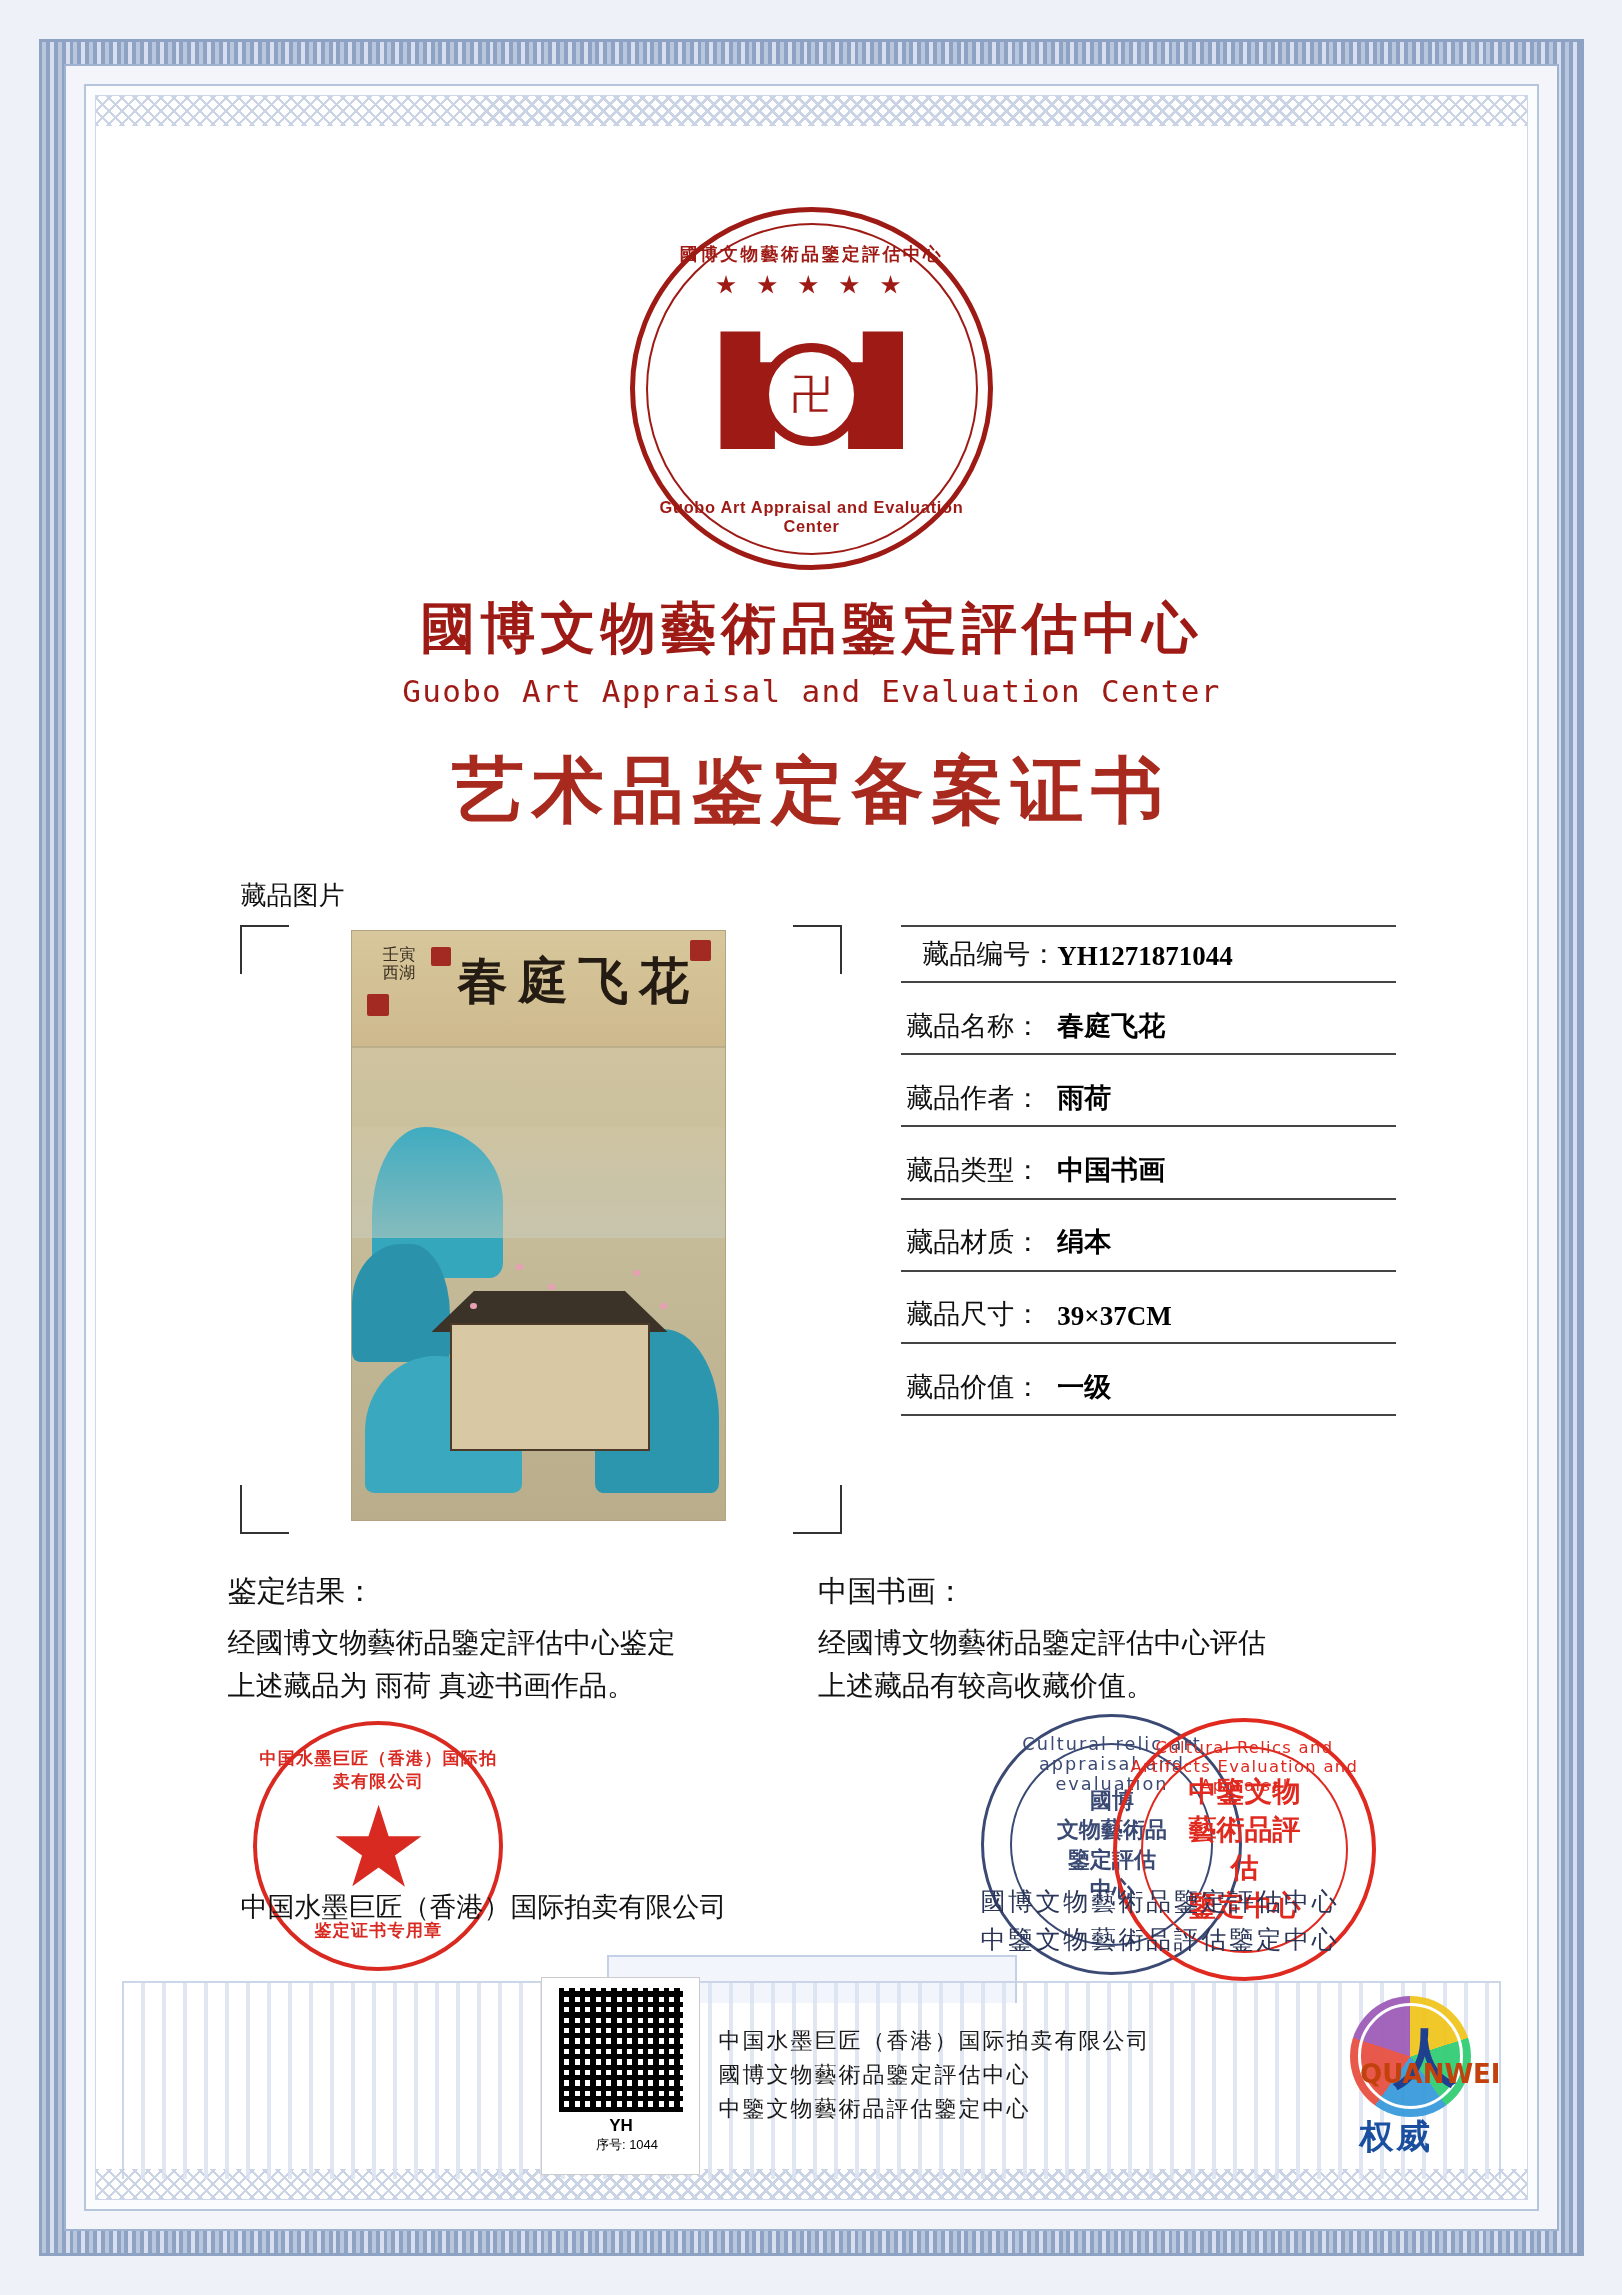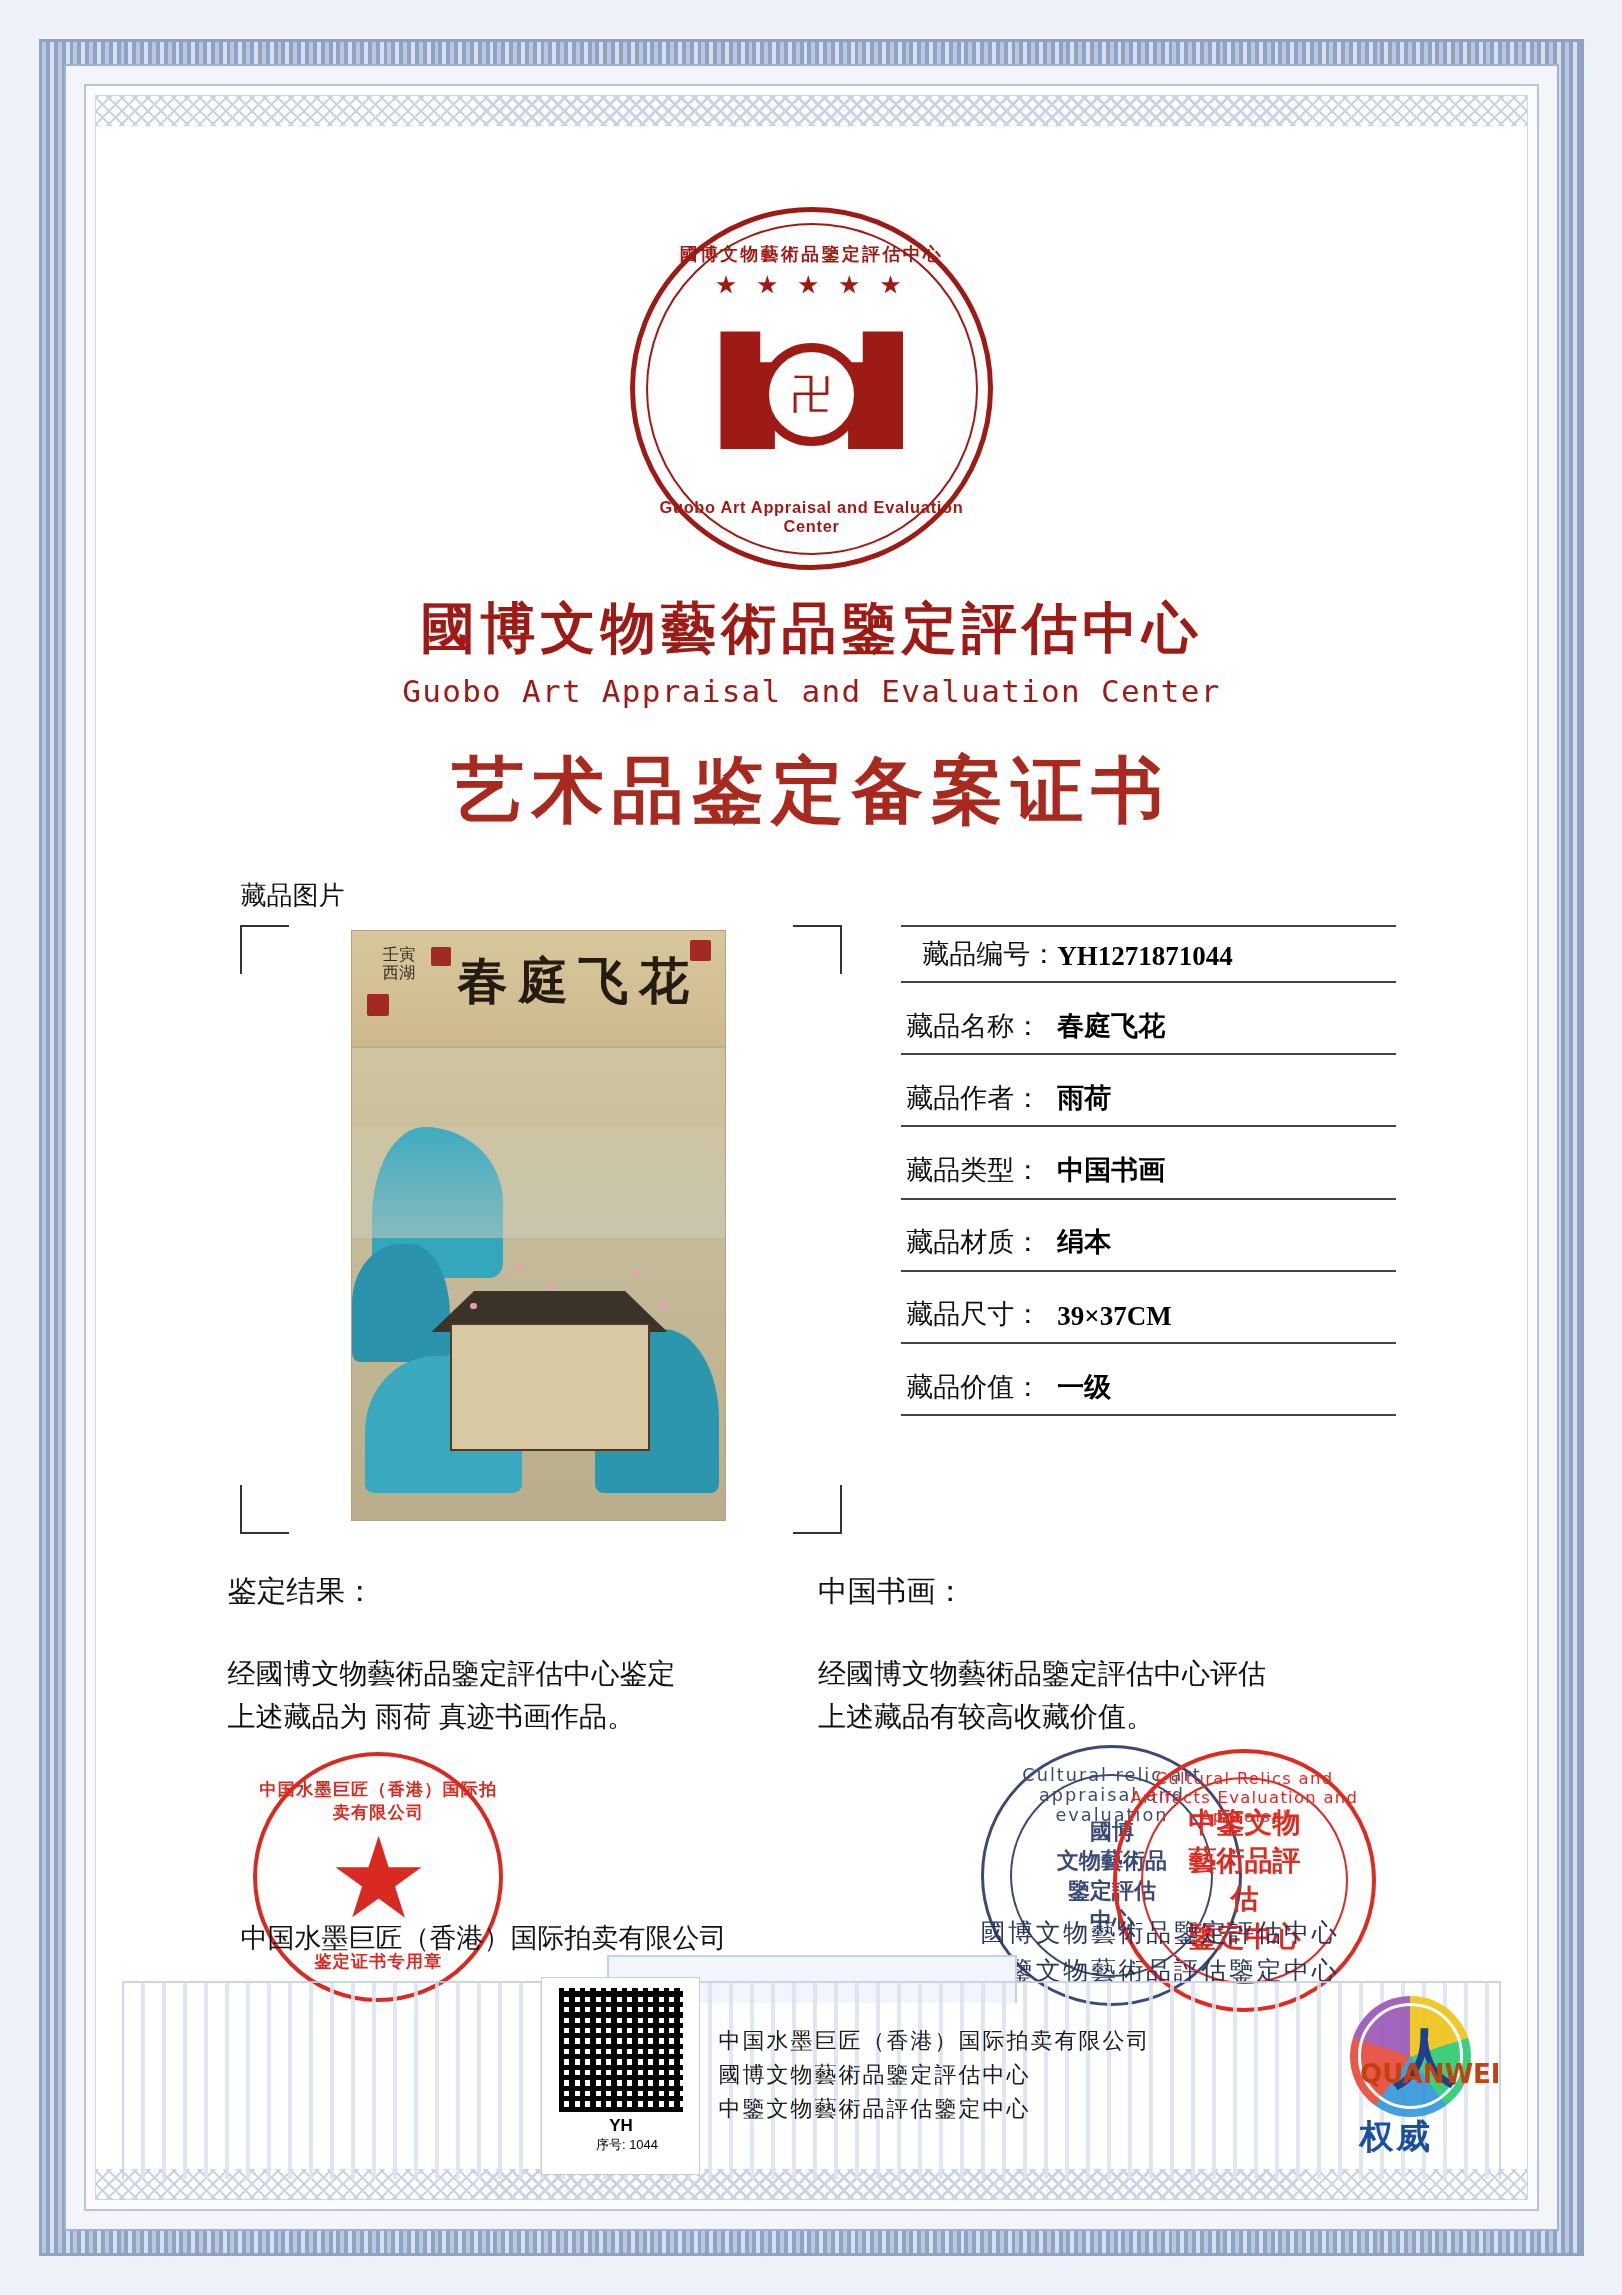--- a/index.html
+++ b/index.html
@@ -173,21 +173,21 @@
     margin-bottom:15.7px;
   }
   .info-row:first-child{border-top:2px solid #444;text-align:right;}
   .info-key{font-size:27px;color:#111;width:151px;}
   .info-val{font-size:27px;color:#000;font-weight:bold;font-family:"Liberation Serif", serif;}
 
   
   .results{display:flex;margin-top:38px;}
   .res-col{width:50%;padding-right:46px;box-sizing:border-box;}
   .res-col.right{padding-left:6.5px;}
-  .res-head{font-size:29.4px;color:#111;margin-bottom:40px;font-family:Liberation Serif, serif;}
+  .res-head{font-size:29.4px;color:#111;margin-bottom:9px;font-family:Liberation Serif, serif;}
   .res-body{font-size:28px;color:#111;line-height:1.55;}
 
   
   .seals{position:relative;height:281px;margin-top:6.5px;}
   .seal{position:absolute;border-radius:50%;}
   .seal-red{
     left:26px;top:6.5px;width:242px;height:242px;
     border:4.6px solid #d92a22;
   }
   .seal-red .star{

